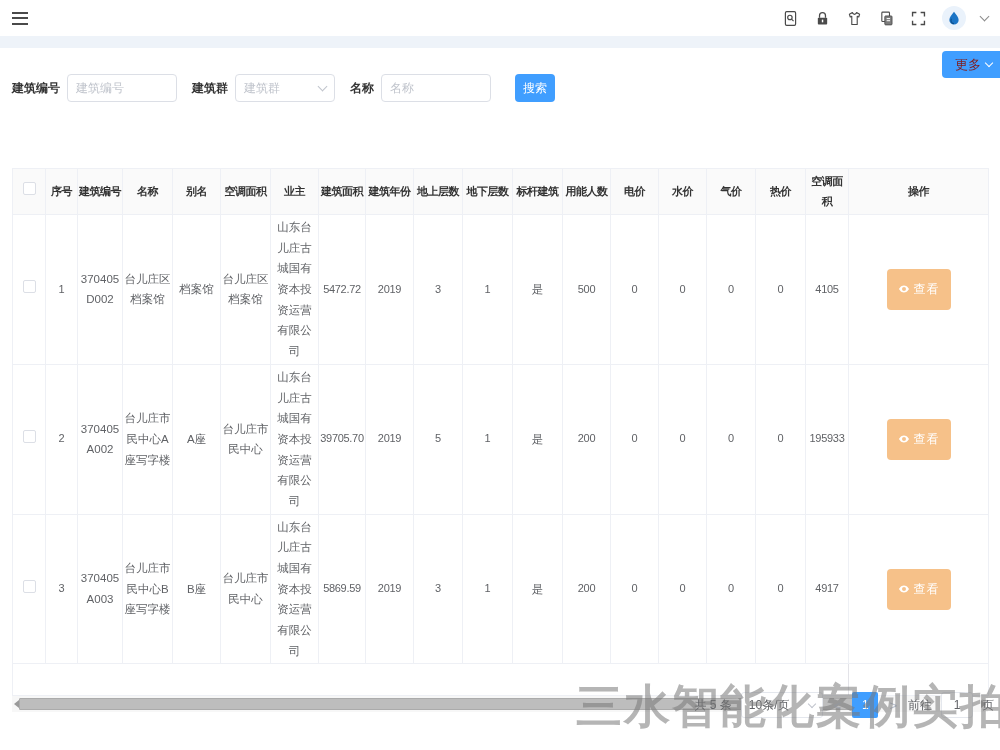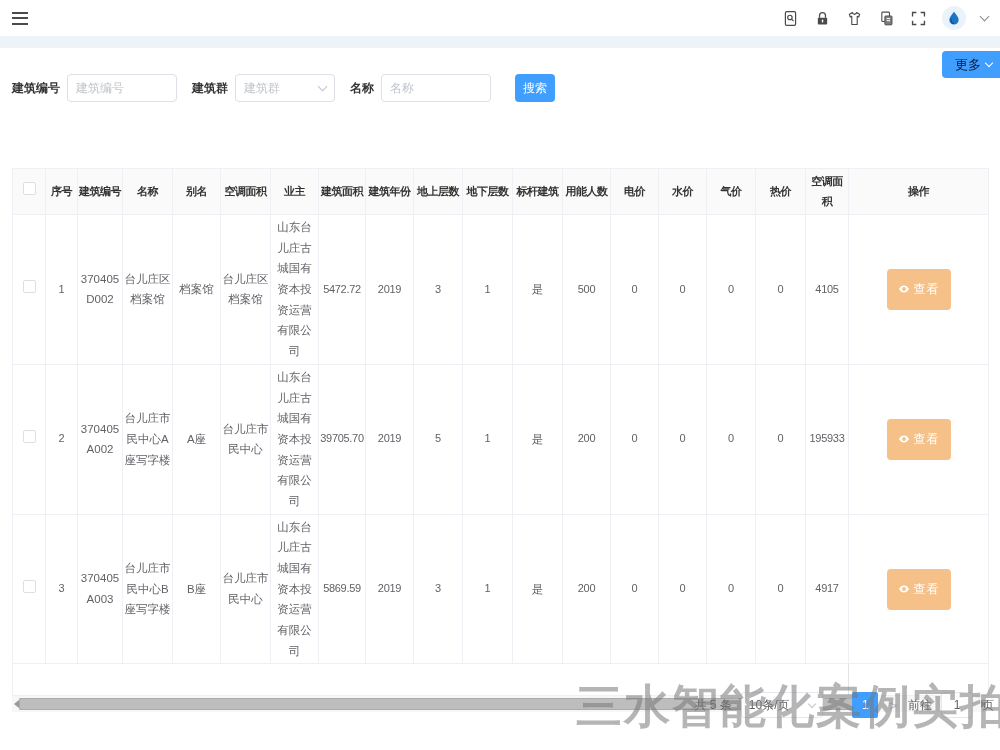--- a/index.html
+++ b/index.html
@@ -14,21 +14,21 @@
   .tico { display: inline-flex; cursor: pointer; }
   .avatar-circle { width: 24px; height: 24px; border-radius: 50%; background: #eaf2fb; display: inline-flex; align-items: center; justify-content: center; }
   .chev { width: 7px; height: 7px; border-right: 1.5px solid #8a8a8a; border-bottom: 1.5px solid #8a8a8a; transform: rotate(45deg); margin-top: -3px; }
 
   
   .tabbar { height: 40px; border-bottom: 1px solid #e4e7ed; display: flex; align-items: center; padding-left: 12px; }
   .tab { height: 40px; line-height: 40px; font-size: 13px; color: #9a9a9a; margin-right: 26px; cursor: pointer; }
   .tab.active { color: #409eff; border-bottom: 2px solid #409eff; }
   .tab .close { color: #9a9a9a; font-size: 12px; margin-left: 7px; cursor: pointer; }
   .strip { height: 12px; background: #eef3f9; }
-  .more-btn { position: absolute; top: 51px; right: 0; height: 27px; line-height: 27px; background: #409eff; color: #0f172a; font-size: 13px; padding: 0 8px 0 13px; border-radius: 4px 0 0 4px; cursor: pointer; display: flex; align-items: center; gap: 5px; }
+  .more-btn { position: absolute; top: 51px; right: 0; height: 27px; line-height: 27px; background: #409eff; color: #7f1d1d; font-size: 13px; padding: 0 8px 0 13px; border-radius: 4px 0 0 4px; cursor: pointer; display: flex; align-items: center; gap: 5px; }
   .more-btn .chev { border-color: #fff; width: 6px; height: 6px; }
 
   
   .search-row { margin: 26px 0 0 12px; display: flex; align-items: center; font-size: 12px; }
   .s-label { font-weight: bold; color: #333; margin-right: 7px; }
   .s-input { width: 110px; height: 28px; border: 1px solid #dcdfe6; border-radius: 4px; padding: 0 8px; font-size: 12px; color: #606266; margin-right: 15px; outline: none; }
   .s-input::placeholder { color: #c0c4cc; }
   .s-select { width: 100px; height: 28px; border: 1px solid #dcdfe6; border-radius: 4px; padding: 0 8px; color: #c0c4cc; display: flex; align-items: center; justify-content: space-between; margin-right: 15px; cursor: pointer; background: #fff; }
   .s-select .chev { border-color: #c0c4cc; }
   .search-btn { width: 40px; height: 28px; background: #409eff; color: #fff; border: none; border-radius: 4px; font-size: 12px; margin-left: 9px; cursor: pointer; }

